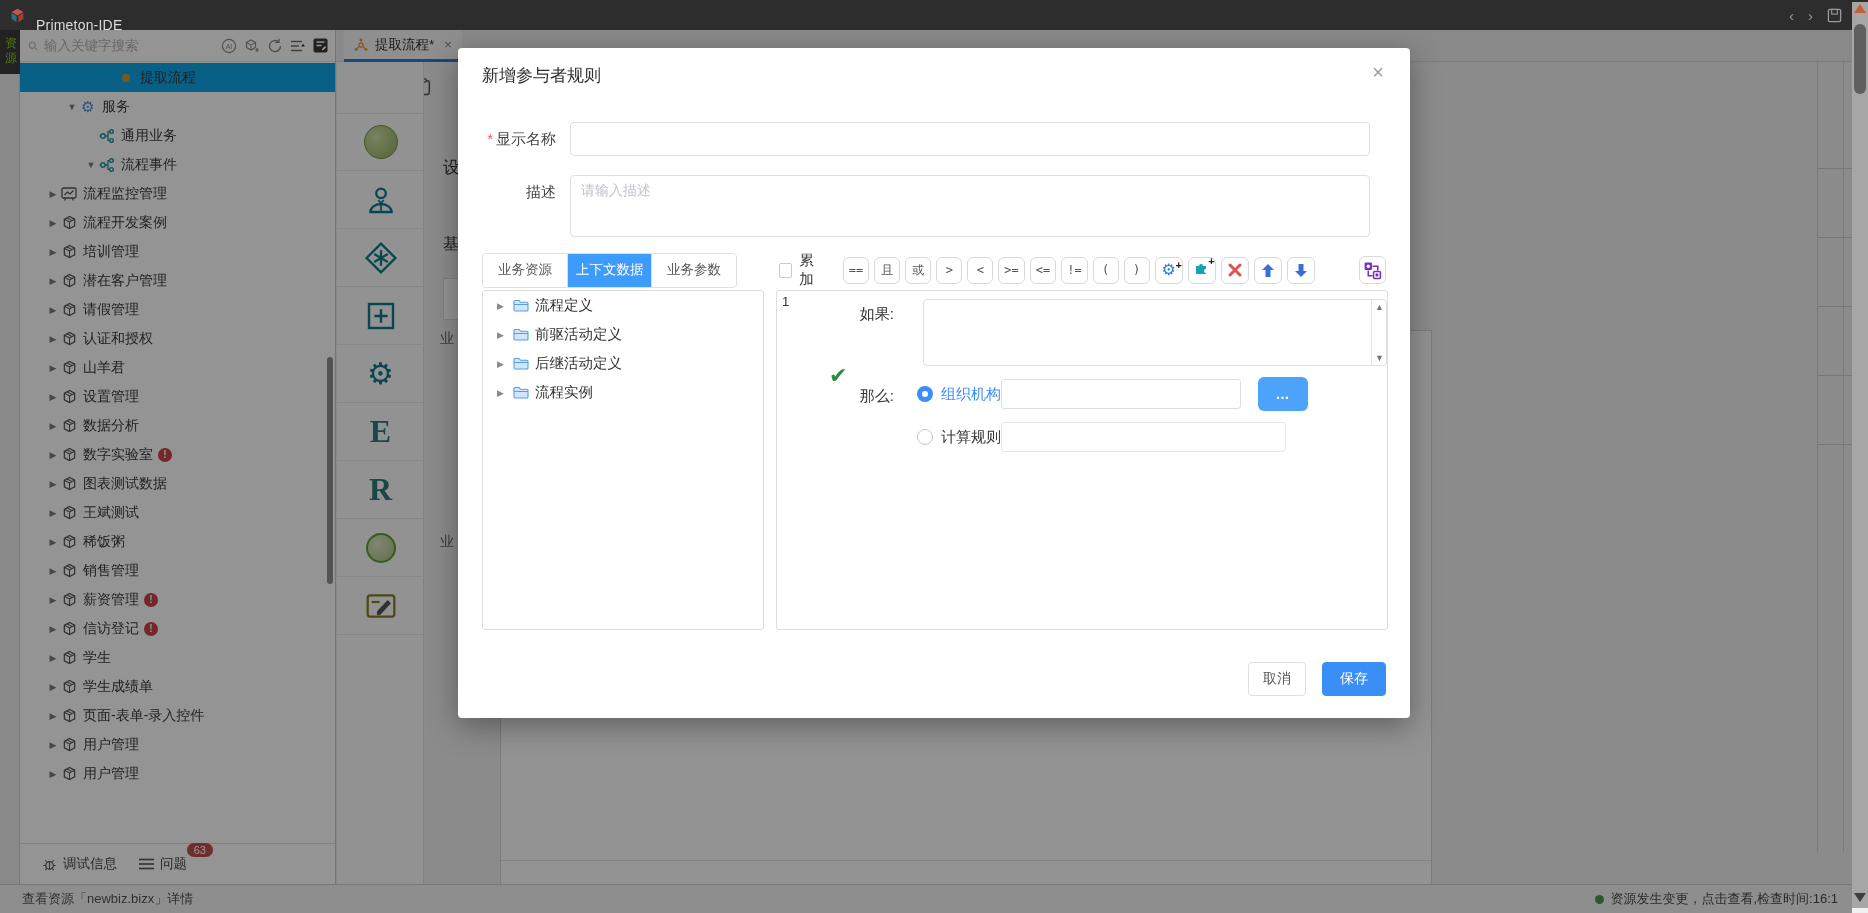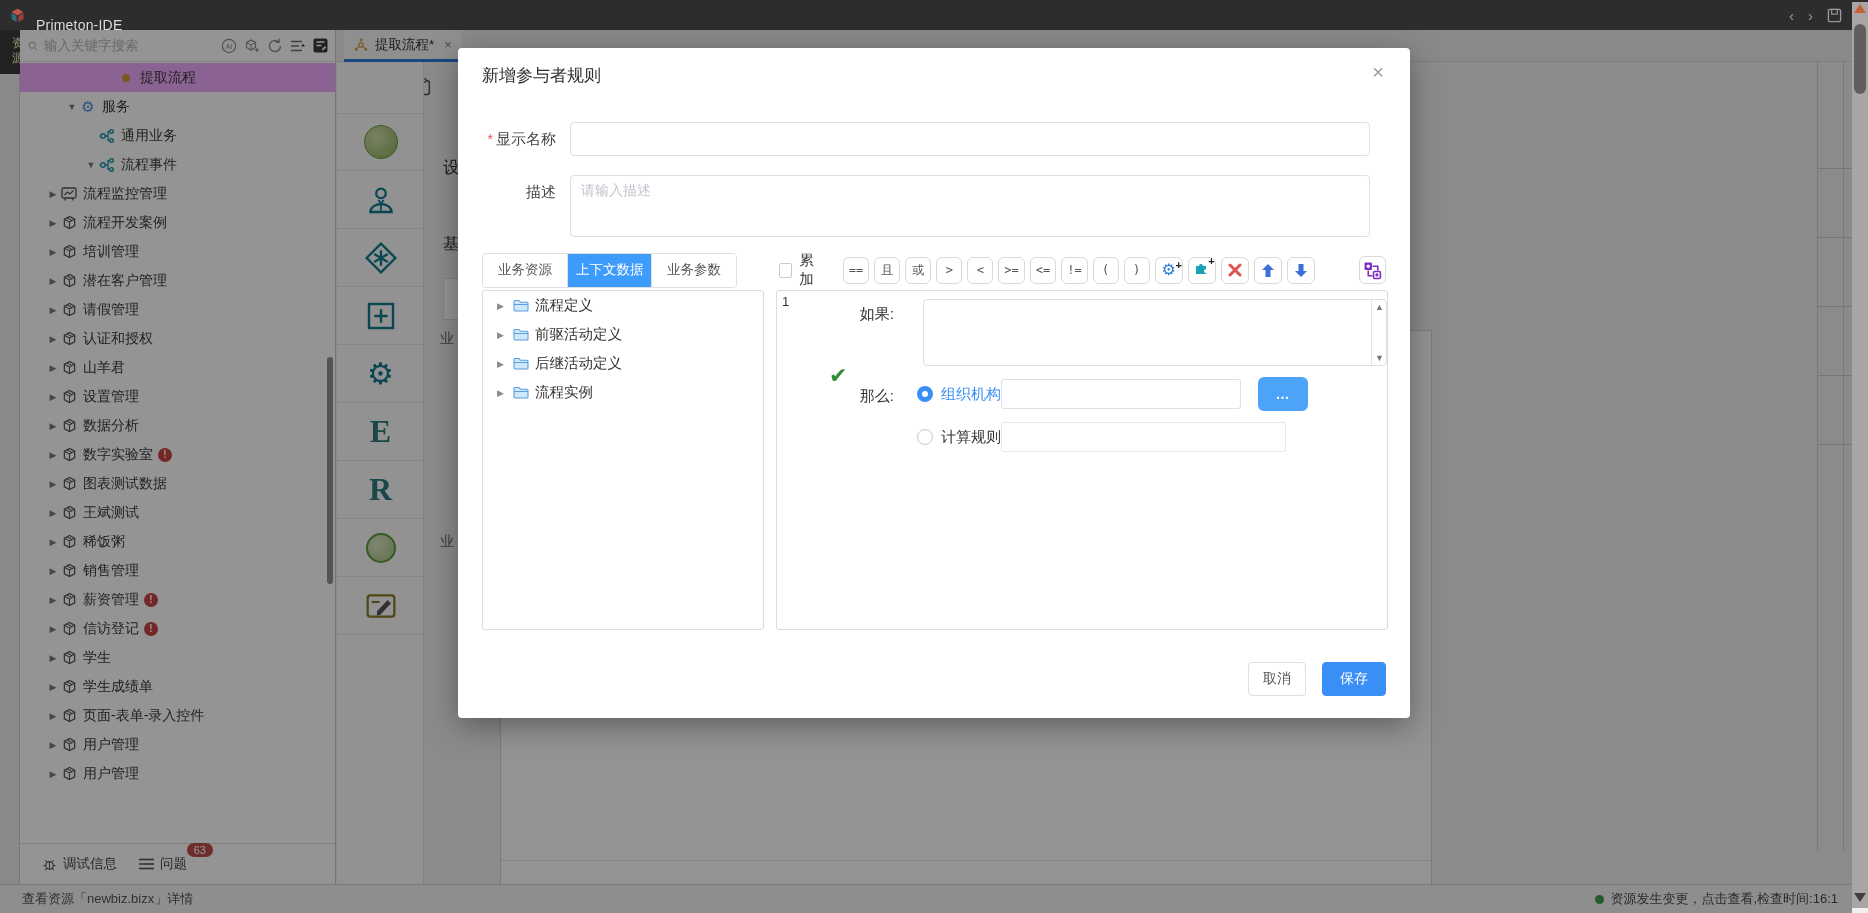--- a/index.html
+++ b/index.html
@@ -14,30 +14,30 @@
   #titlebar .tb-right .nav { cursor:pointer; font-size:15px; }
 
   
   #win-scrollbar { position:absolute; right:0; top:2px; width:16px; height:906px; background:#a6a6a6; z-index:40; }
   #win-scrollbar .up { position:absolute; top:2px; left:2px; width:0; height:0; border-left:6px solid transparent; border-right:6px solid transparent; border-bottom:9px solid #c65f33; }
   #win-scrollbar .thumb { position:absolute; top:22px; left:2px; width:12px; height:70px; background:#5f5f5f; border-radius:6px; }
   #win-scrollbar .down { position:absolute; bottom:6px; left:2px; width:0; height:0; border-left:6px solid transparent; border-right:6px solid transparent; border-top:9px solid #3f3f3f; }
 
   
   #side-strip { position:absolute; left:0; top:30px; width:20px; height:854px; background:#ececec; border-right:1px solid #cfcfcf; }
-  #side-strip .active-tab { width:20px; padding:6px 12px 8px; background:#3c3c3c; color:#fef9c3; font-size:12px; text-align:center; line-height:15px; }
+  #side-strip .active-tab { width:20px; padding:6px 5px 8px; background:#3c3c3c; color:#84cc16; font-size:12px; text-align:center; line-height:15px; }
   #sidebar { position:absolute; left:20px; top:30px; width:316px; height:854px; background:#ffffff; border-right:1px solid #c9c9c9; overflow:hidden; }
   #search-row { position:absolute; left:0; top:0; width:316px; height:32px; border-bottom:1px solid #e8e8e8; display:flex; align-items:center; }
   #search-row .mag { margin-left:8px; }
   #search-row input { border:none; outline:none; flex:1; margin-left:6px; font-size:13.5px; color:#333; background:transparent; }
   #search-row input::placeholder { color:#b3b3b3; }
   #search-row .tools { display:flex; align-items:center; gap:7px; margin-right:8px; }
   #tree { position:absolute; left:0; top:33px; width:316px; height:780px; }
   .trow { height:29px; display:flex; align-items:center; font-size:14px; color:#3a3a3a; white-space:nowrap; cursor:pointer; }
-  .trow.sel { background:#f0abfc; }
+  .trow.sel { background:#0ea5e9; }
   .trow .caret { width:14px; font-size:9px; color:#7a7a7a; text-align:center; flex:0 0 14px; }
   .trow .ticon { width:18px; height:16px; margin-right:5px; display:inline-flex; align-items:center; justify-content:center; flex:0 0 18px; }
   .dot { width:8px; height:8px; border-radius:50%; display:inline-block; }
   .err-badge { width:14px; height:14px; border-radius:50%; background:#c94444; color:#fff; font-size:10px; font-weight:bold; text-align:center; line-height:14px; margin-left:5px; }
   #side-scroll-thumb { position:absolute; right:2px; top:327px; width:6px; height:227px; background:#8f8f8f; border-radius:3px; }
   #bottom-tabs { position:absolute; left:0; top:813px; width:316px; height:41px; border-top:1px solid #dcdcdc; display:flex; align-items:center; background:#fff; }
   .btab { display:flex; align-items:center; gap:6px; font-size:13.5px; color:#444; margin-left:22px; position:relative; cursor:pointer; }
   .btab .num-badge { position:absolute; top:-12px; right:-26px; background:#c0504d; color:#fff; font-size:11px; padding:1px 7px; border-radius:9px; }
 
   

